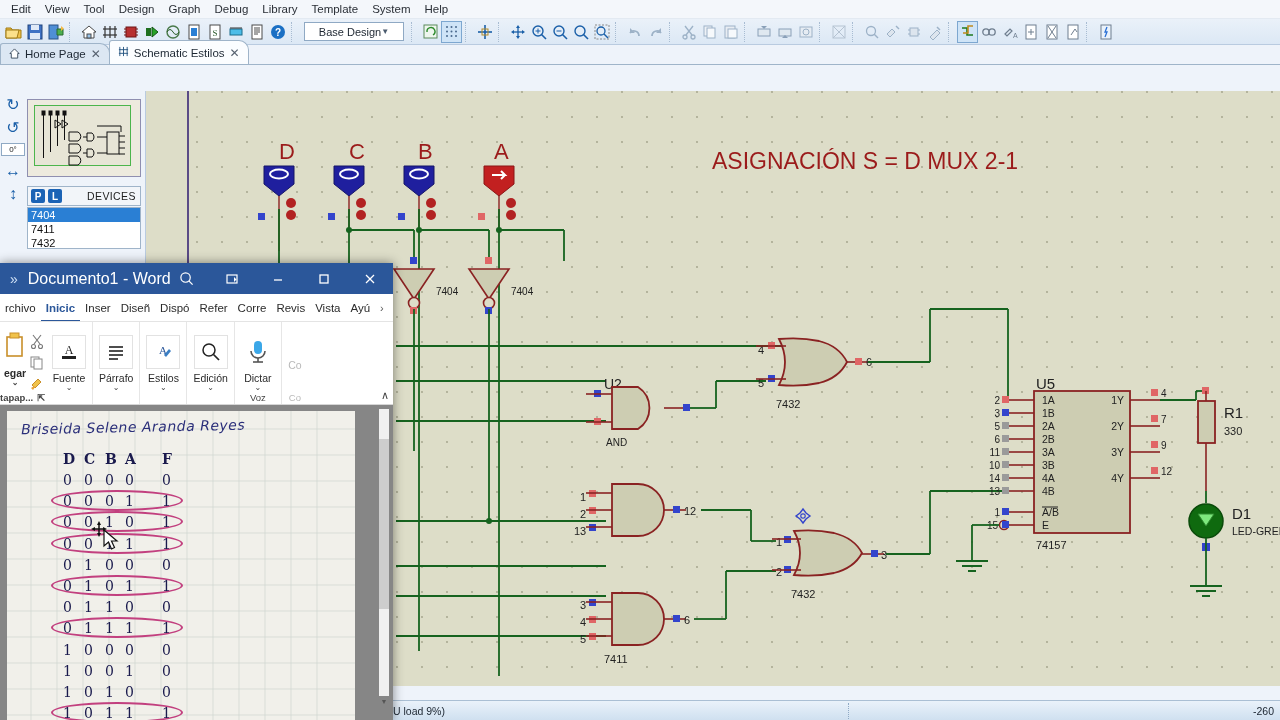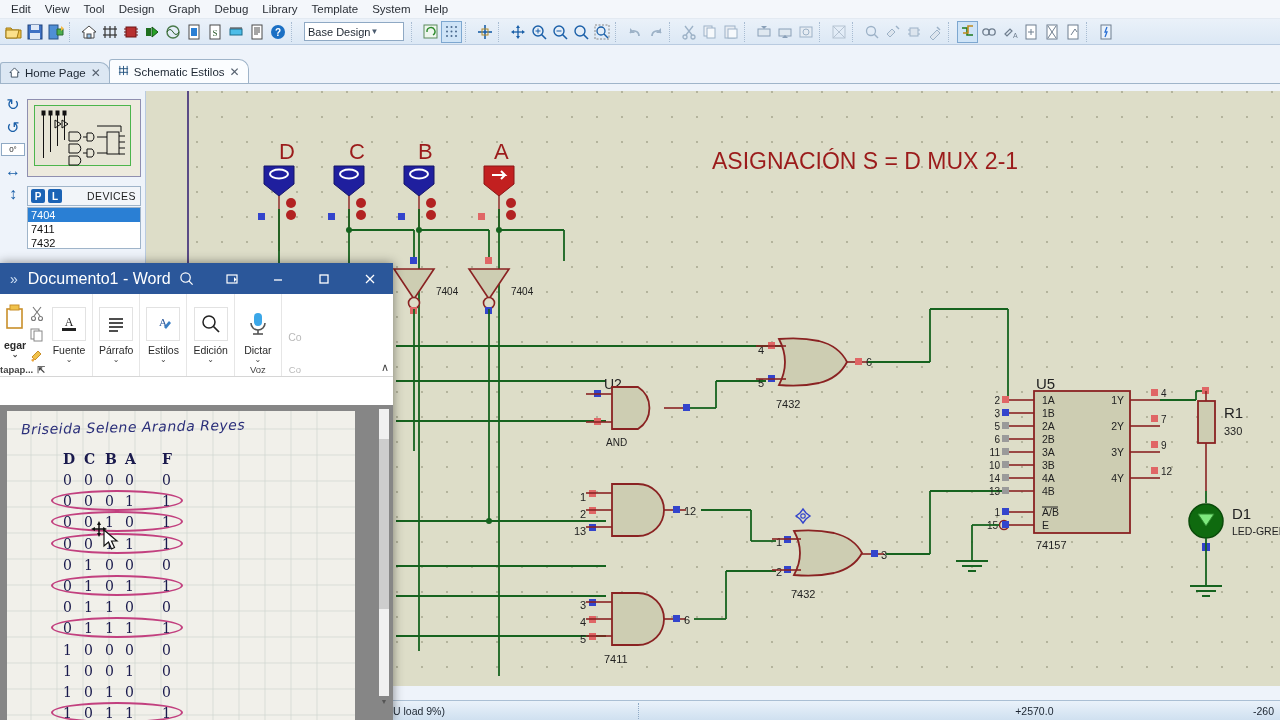--- a/index.html
+++ b/index.html
@@ -36,28 +36,28 @@
   .toolbar {
     height:26px; background:linear-gradient(#eaf1f9,#dce8f5);
     display:flex; align-items:center; border-bottom:1px solid #b9cbe0;
     padding-left:3px; gap:0px;
   }
   .tbtn { width:21px; height:22px; display:flex; align-items:center; justify-content:center; }
   .tbtn svg { display:block; }
   .tsep { width:6px; height:20px; border-left:1px dotted #a8bcd2; margin:0 3px; }
   .combo {
     width:100px; height:19px; background:#fff; border:1px solid #8fa9c4;
-    display:flex; align-items:center; justify-content:flex-start;
+    display:flex; align-items:center; justify-content:center;
     font-size:11px; color:#1c2530; padding:0 3px; margin:0 4px;
   }
   .combo .arr { font-size:8px; color:#4a5b6e; }
   .tbtn.active { background:#cfe4f7; border:1px solid #7da7d0; }
 
   
-  .tabstrip { height:39px; background:#eef3fa; display:flex; align-items:flex-end;
+  .tabstrip { height:20px; background:#eef3fa; display:flex; align-items:flex-end;
               padding-left:0px; border-bottom:1px solid #9fb4c9; }
   .tab {
     height:21px; display:flex; align-items:center; gap:5px; padding:0 8px;
     font-size:11.5px; color:#1d2733; background:#dce7f3;
     border:1px solid #9fb4c9; border-bottom:none;
     border-radius:3px 10px 0 0; margin-right:-1px;
   }
   .tab.active { background:#fbfdff; height:24px; }
   .tab .x { font-size:12px; color:#55606e; }
 
@@ -849,21 +849,20 @@
         <text x="566" y="78" font-family="Liberation Sans, sans-serif" font-size="23" fill="#9b1b1b">ASIGNACIÓN S = D MUX 2-1</text>
       </svg>
     </div>
   </div>
 
   <div class="statusbar">
     <div class="sbcell" style="width:380px;"></div>
     <div class="sbcell">PU load 9%)</div>
     <div style="flex:1"></div>
     <div class="sbsep"></div>
-    <div class="sbcell" style="width:420px; text-align:right;">+2570.0</div>
     <div style="flex:1"></div>
     <div class="sbcell">-260</div>
   </div>
 </div>
 
 <div class="word">
   <div class="wtitle">
     <span class="chev">»</span>
     <span class="wt">Documento1  -  Word</span>
     <div class="wtools">
@@ -891,20 +890,33 @@
       </div>
       <div>
         <svg width="14" height="14" viewBox="0 0 14 14">
               <line x1="3" y1="3" x2="11" y2="11" stroke="#fff" stroke-width="1.3"></line>
               <line x1="11" y1="3" x2="3" y2="11" stroke="#fff" stroke-width="1.3"></line>
             </svg>
       </div>
     </div>
   </div>
 
+  <div class="wtabs">
+    <div class="wtab">rchivo</div>
+    <div class="wtab active">Inicic</div>
+    <div class="wtab">Inser</div>
+    <div class="wtab">Diseñ</div>
+    <div class="wtab">Dispó</div>
+    <div class="wtab">Refer</div>
+    <div class="wtab">Corre</div>
+    <div class="wtab">Revis</div>
+    <div class="wtab">Vista</div>
+    <div class="wtab">Ayú</div>
+    <div class="wtab more">›</div>
+  </div>
 
   <div class="wribbon">
     <div class="rgroup" style="border-right:none; padding:0 2px;font-weight:bold;">
       <div style="display:flex; align-items:flex-start; gap:2px;">
         <div style="display:flex;flex-direction:column;align-items:center;">
           <span>
             <svg width="26" height="28" viewBox="0 0 26 28">
                   <rect x="5" y="5" width="15" height="19" fill="#fff" stroke="#c98f2a" stroke-width="1.6"></rect>
                   <rect x="8" y="1" width="9" height="5" fill="#f0c24b" stroke="#c98f2a"></rect>
                 </svg>

